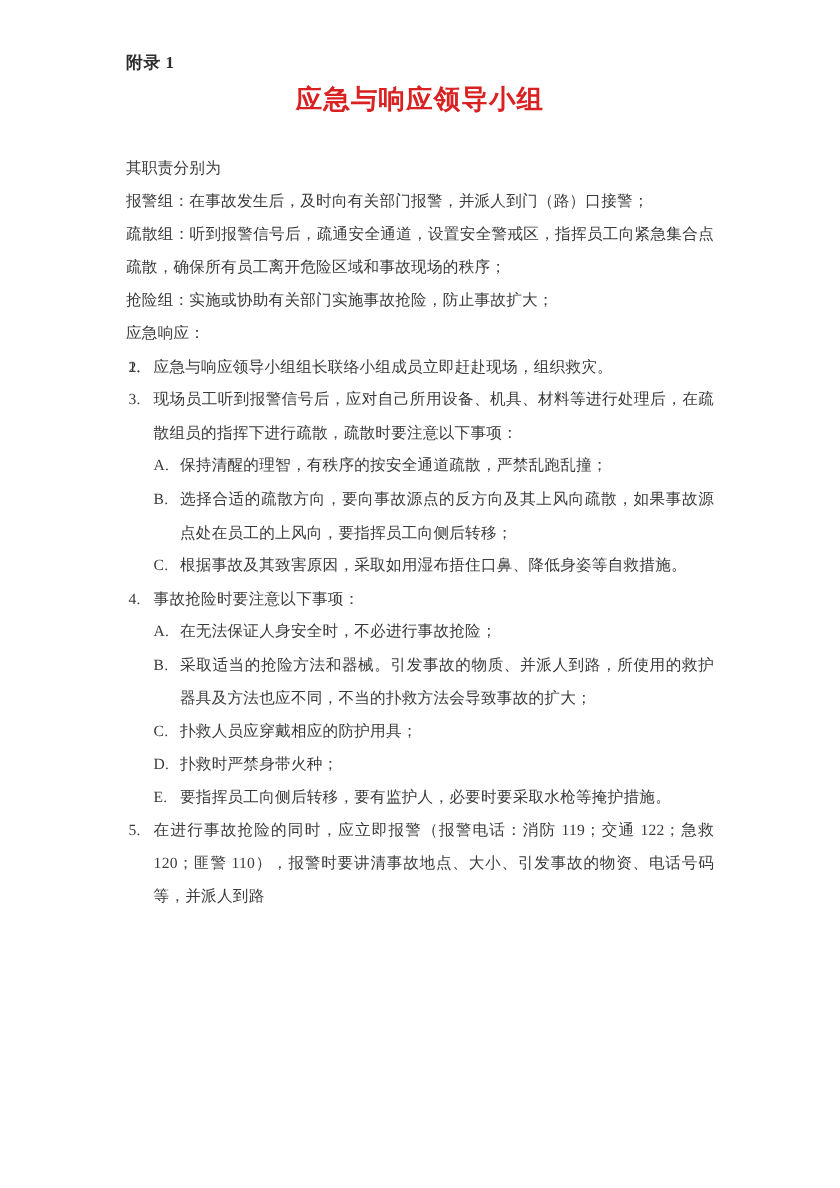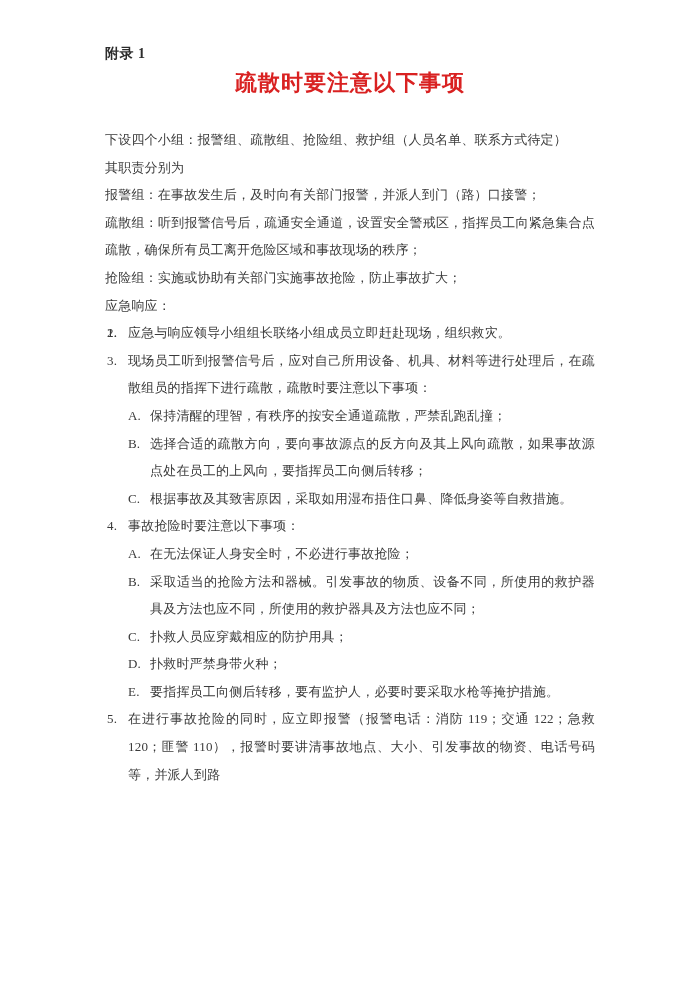--- a/index.html
+++ b/index.html
@@ -71,26 +71,25 @@
     top: 0;
   }
 </style>
 </head>
 <body>
 
 <div class="page">
 
   <div class="appendix">附录 1</div>
 
-  <h1 class="title" style="color: rgb(217, 33, 33);">疏散时要注意以下事项</h1>
+  <h1 class="title" style="color: rgb(217, 33, 33);">应急与响应领导小组</h1>
 
 
   <div class="bodytext">
 
-    <p>下设四个小组：报警组、疏散组、抢险组、救护组（人员名单、联系方式待定）</p>
     <p>其职责分别为</p>
     <p>报警组：在事故发生后，及时向有关部门报警，并派人到门（路）口接警；</p>
     <p>疏散组：听到报警信号后，疏通安全通道，设置安全警戒区，指挥员工向紧急集合点疏散，确保所有员工离开危险区域和事故现场的秩序；</p>
     <p>抢险组：实施或协助有关部门实施事故抢险，防止事故扩大；</p>
     <p>应急响应：</p>
 
     <div class="oli">
       <span class="mark">1.</span>
     </div>
 
@@ -118,21 +117,21 @@
 
     <div class="oli">
       <span class="mark">4.</span>
       <span>事故抢险时要注意以下事项：</span>
       <div class="subli">
         <span class="mark">A.</span>
         <span>在无法保证人身安全时，不必进行事故抢险；</span>
       </div>
       <div class="subli">
         <span class="mark">B.</span>
-        <span>采取适当的抢险方法和器械。引发事故的物质、设备不同，所使用的救护器具及方法也应不同，所使用的救护器具及方法也应不同；</span>
+        <span>采取适当的抢险方法和器械。引发事故的物质、并派人到路，所使用的救护器具及方法也应不同，不当的扑救方法会导致事故的扩大；</span>
       </div>
       <div class="subli">
         <span class="mark">C.</span>
         <span>扑救人员应穿戴相应的防护用具；</span>
       </div>
       <div class="subli">
         <span class="mark">D.</span>
         <span>扑救时严禁身带火种；</span>
       </div>
       <div class="subli">

